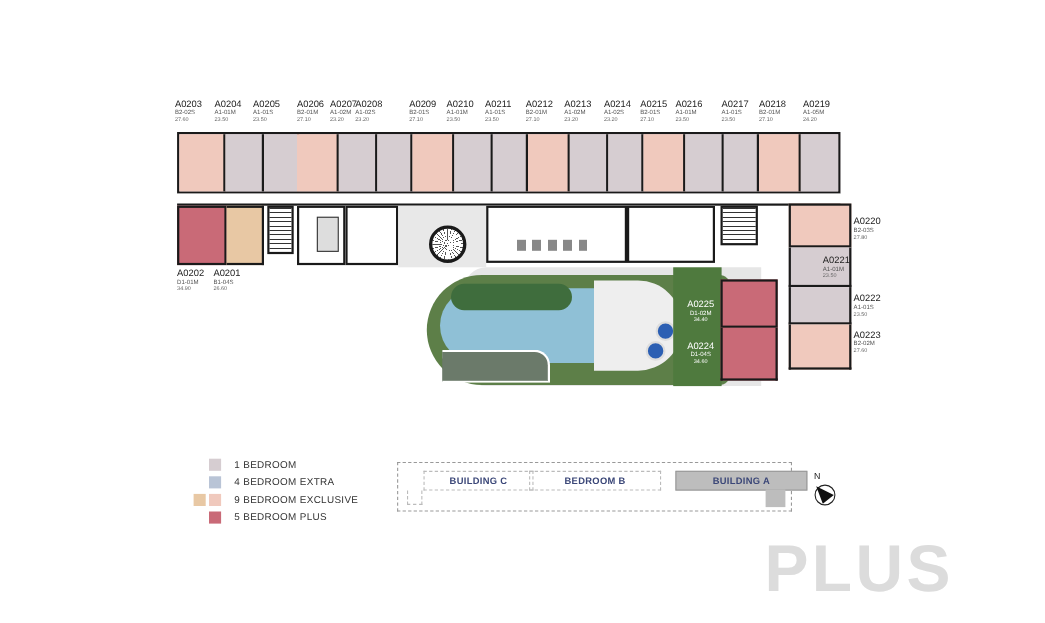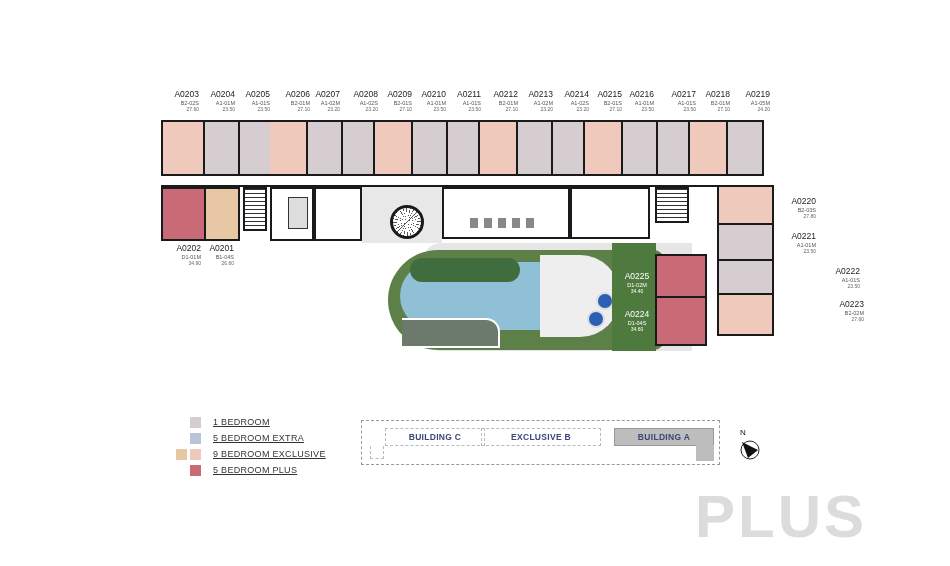--- a/index.html
+++ b/index.html
@@ -1,28 +1,28 @@
 <!DOCTYPE html>
 <html><head>
 <meta charset="utf-8">
 <style>
   html,body{margin:0;padding:0;background:#fff;}
   body{width:950px;height:566px;position:relative;overflow:hidden;font-family:"Liberation Sans",sans-serif;}
   .abs{position:absolute;}
-  .lbl{position:absolute;text-align:right;width:40px;color:#333;line-height:1;}
+  .lbl{position:absolute;text-align:left;width:40px;color:#333;line-height:1;}
   .lbl .id{font-size:8.5px;color:#222;display:block;}
   .lbl .code{font-size:5.5px;color:#555;display:block;margin-top:2px;}
   .lbl .area{font-size:5px;color:#666;display:block;margin-top:1px;}
   .std{background:#d6cdd1;}
   .exc{background:#f0c9bd;}
   .excb{background:#e8c8a4;}
   .plus{background:#c96a77;}
   .legend-row{position:absolute;left:190px;display:flex;align-items:center;height:12px;}
   .sw{width:11px;height:11px;margin-right:12px;}
-  .legend-text{font-size:9px;color:#333;letter-spacing:0.3px;text-decoration:underline;}
+  .legend-text{font-size:9px;color:#333;letter-spacing:0.3px;}
   .bldg{position:absolute;top:428px;height:18px;border:1px dashed #bbb;box-sizing:border-box;text-align:center;font-size:8.5px;font-weight:bold;color:#3b4778;line-height:17px;letter-spacing:.3px;}
   .watermark{position:absolute;left:695px;top:482px;font-size:60px;font-weight:bold;color:#dcdcdc;letter-spacing:3px;font-family:"Liberation Sans",sans-serif;}
   .wlbl{position:absolute;text-align:center;width:40px;color:#fff;line-height:1;}
   .wlbl .id{font-size:8.5px;display:block;}
   .wlbl .code{font-size:5.5px;display:block;margin-top:2px;}
   .wlbl .area{font-size:5px;display:block;margin-top:1px;}
 </style>
 </head>
 <body>
 
@@ -45,21 +45,21 @@
   <div class="lbl" style="left:270px;top:90px">
       <span class="id">A0206</span>
       <span class="code">B2-01M</span>
       <span class="area">27.10</span>
     </div>
   <div class="lbl" style="left:300px;top:90px">
       <span class="id">A0207</span>
       <span class="code">A1-02M</span>
       <span class="area">23.20</span>
     </div>
-  <div class="lbl" style="left:338px;top:90px">
+  <div class="lbl" style="left:323px;top:90px">
       <span class="id">A0208</span>
       <span class="code">A1-02S</span>
       <span class="area">23.20</span>
     </div>
   <div class="lbl" style="left:372px;top:90px">
       <span class="id">A0209</span>
       <span class="code">B2-01S</span>
       <span class="area">27.10</span>
     </div>
   <div class="lbl" style="left:406px;top:90px">
@@ -185,61 +185,61 @@
 
 <div class="abs exc" style="left:717px;top:185px;width:57px;height:40px;border:2px solid #1a1a1a;box-sizing:border-box;"></div>
 <div class="abs std" style="left:717px;top:225px;width:57px;height:36px;border:2px solid #1a1a1a;border-top:none;box-sizing:border-box;"></div>
 <div class="abs std" style="left:717px;top:261px;width:57px;height:34px;border:2px solid #1a1a1a;border-top:none;box-sizing:border-box;"></div>
 <div class="abs exc" style="left:717px;top:295px;width:57px;height:41px;border:2px solid #1a1a1a;border-top:none;box-sizing:border-box;"></div>
 <div class="lbl" style="left:776px;top:197px">
     <span class="id">A0220</span>
     <span class="code">B2-03S</span>
     <span class="area">27.80</span>
   </div>
-<div class="lbl" style="left:776px;top:232px">
+<div class="lbl" style="left:748px;top:232px">
     <span class="id">A0221</span>
     <span class="code">A1-01M</span>
     <span class="area">23.50</span>
   </div>
-<div class="lbl" style="left:820px;top:267px">
+<div class="lbl" style="left:776px;top:267px">
     <span class="id">A0222</span>
     <span class="code">A1-01S</span>
     <span class="area">23.50</span>
   </div>
-<div class="lbl" style="left:824px;top:300px">
+<div class="lbl" style="left:776px;top:300px">
     <span class="id">A0223</span>
     <span class="code">B2-02M</span>
     <span class="area">27.60</span>
   </div>
 
 <div>
   <div class="legend-row" style="top:416px">
     <span class="sw" style="background:#d6cdd1"></span>
     <span class="legend-text">1 BEDROOM</span>
   </div>
   <div class="legend-row" style="top:432px">
     <span class="sw" style="background:#b9c4d6"></span>
-    <span class="legend-text">5 BEDROOM EXTRA</span>
+    <span class="legend-text">4 BEDROOM EXTRA</span>
   </div>
   <div class="legend-row" style="top:448px">
     <span style="width:11px;height:11px;background:#e8c8a4;position:absolute;left:-14px;"></span>
     <span class="sw" style="background:#f0c9bd"></span>
     <span class="legend-text">9 BEDROOM EXCLUSIVE</span>
   </div>
   <div class="legend-row" style="top:464px">
     <span class="sw" style="background:#c96a77"></span>
     <span class="legend-text">5 BEDROOM PLUS</span>
   </div>
 </div>
 
 <div class="abs" style="left:361px;top:420px;width:359px;height:45px;border:1px dashed #999;box-sizing:border-box;"></div>
 <div class="bldg" style="left:385px;width:100px;">BUILDING C</div>
 <div class="abs" style="left:370px;top:446px;width:12px;height:12px;border:1px dashed #bbb;border-top:none;"></div>
-<div class="bldg" style="left:481px;width:120px;">EXCLUSIVE B</div>
-<div class="bldg" style="left:614px;width:100px;background:#bdbdbd;border:1px solid #999;text-align:center;">BUILDING A</div>
+<div class="bldg" style="left:481px;width:120px;">BEDROOM B</div>
+<div class="bldg" style="left:614px;width:120px;background:#bdbdbd;border:1px solid #999;text-align:center;">BUILDING A</div>
 <div class="abs" style="left:696px;top:445px;width:18px;height:16px;background:#bdbdbd;"></div>
 
 <div class="abs" style="left:738px;top:438px;width:24px;height:24px;">
   <span class="abs" style="left:2px;top:-10px;font-size:8px;color:#111;">N</span>
   <svg width="24" height="24" viewBox="0 0 24 24">
     <circle cx="12" cy="12" r="9" fill="none" stroke="#222" stroke-width="1"></circle>
     <polygon points="4,4 20,12 10,20" fill="#111"></polygon>
   </svg>
 </div>
 

